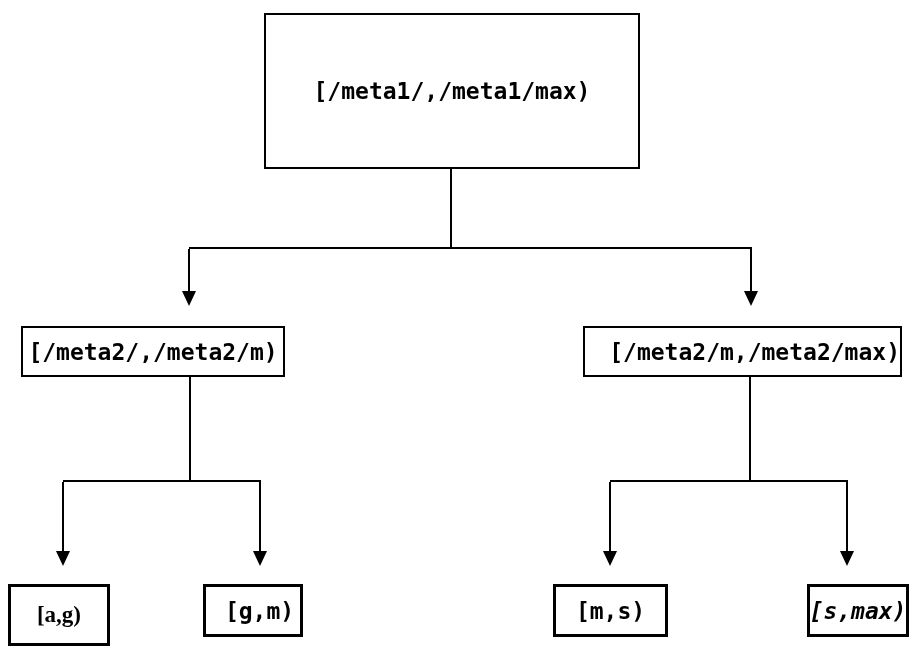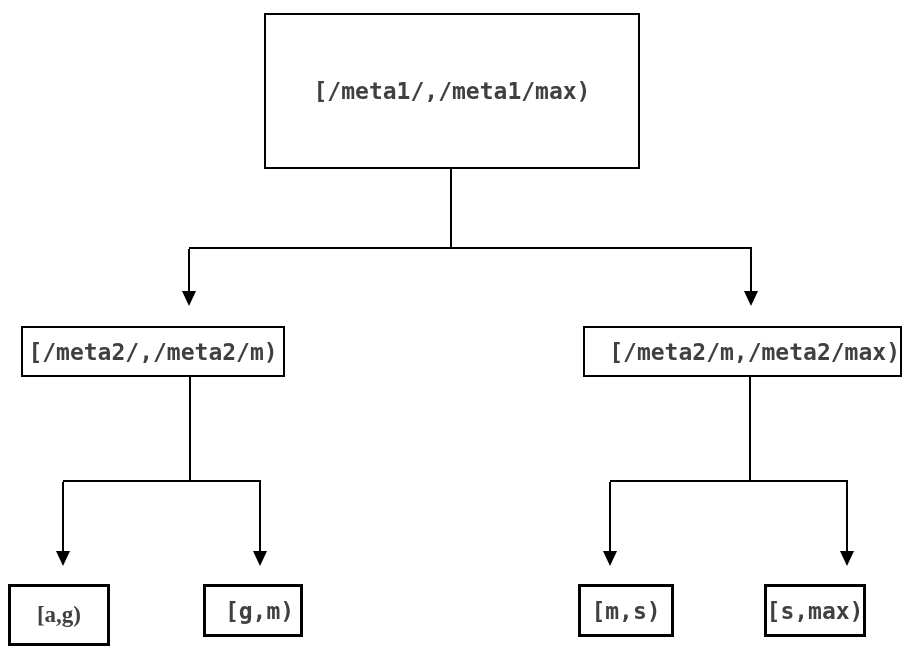--- a/index.html
+++ b/index.html
@@ -8,21 +8,21 @@
     background: #ffffff;
   }
   .canvas {
     position: relative;
     width: 912px;
     height: 652px;
     background: #ffffff;
     font-family: "DejaVu Sans Mono", "Liberation Mono", monospace;
     font-weight: bold;
     font-size: 23px;
-    color: #404040;
+    color: #000000;
     overflow: hidden;
   }
   .node {
     position: absolute;
     box-sizing: border-box;
     border: 2px solid #000000;
     background: #ffffff;
     display: flex;
     align-items: center;
     justify-content: center;
@@ -43,22 +43,22 @@
     border-right: 7px solid transparent;
     border-top: 15px solid #000000;
   }
 
   
   .n-root    { left: 264px; top: 13px;  width: 376px; height: 156px; }
   .n-l2left  { left: 21px;  top: 326px; width: 264px; height: 51px; }
   .n-l2right { left: 583px; top: 326px; width: 319px; height: 51px; justify-content: flex-end; }
   .n-leaf1   { left: 8px;   top: 584px; width: 102px; height: 62px; font-family: Liberation Serif, serif; }
   .n-leaf2   { left: 203px; top: 584px; width: 100px; height: 53px; padding-left: 13px; }
-  .n-leaf3   { left: 553px; top: 584px; width: 96px; height: 53px; margin-left: 25px; }
-  .n-leaf4   { left: 764px; top: 584px; width: 102px; height: 53px; }
+  .n-leaf3   { left: 553px; top: 584px; width: 115px; height: 53px; }
+  .n-leaf4   { left: 807px; top: 584px; width: 102px; height: 53px; font-style: italic; }
 
   
   .stem-root  { left: 450px; top: 169px; width: 2px;   height: 79px; }
   .rail-top   { left: 189px; top: 247px; width: 563px; height: 2px; }
   .drop-t-l   { left: 188px; top: 249px; width: 2px;   height: 42px; }
   .drop-t-r   { left: 750px; top: 249px; width: 2px;   height: 42px; }
   .arr-t-l    { left: 182px; top: 291px; }
   .arr-t-r    { left: 744px; top: 291px; }
 
   .stem-left  { left: 189px; top: 377px; width: 2px;   height: 104px; }

